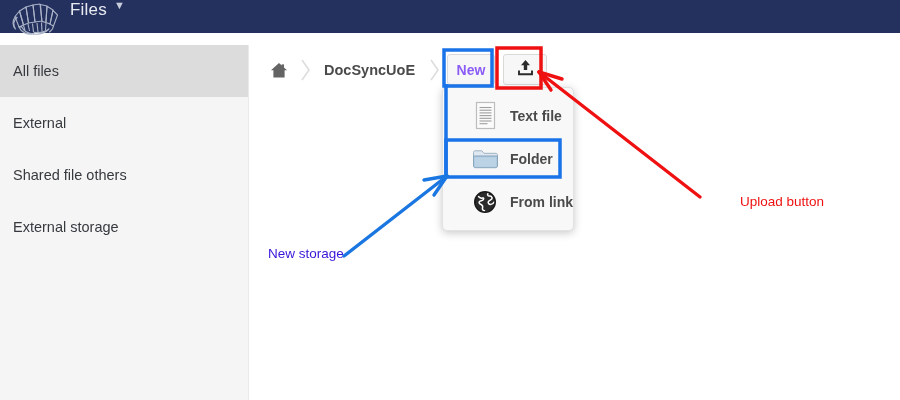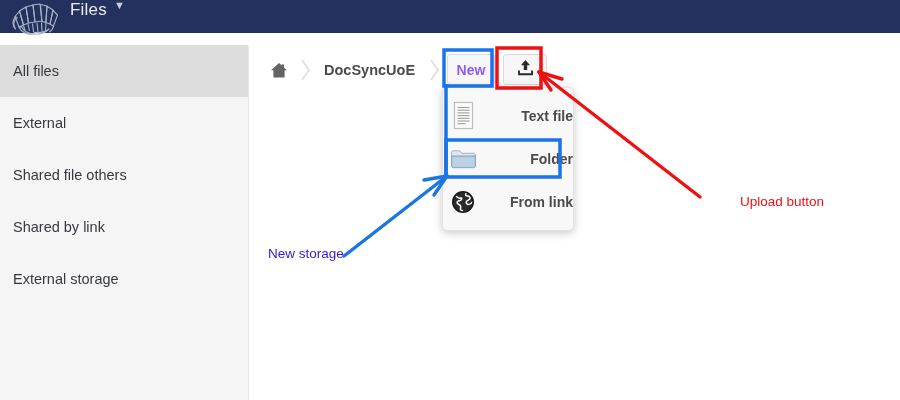--- a/index.html
+++ b/index.html
@@ -106,22 +106,21 @@
     width: 132px;
     background: #f8f8f8;
     border: 1px solid #e2e2e2;
     border-radius: 5px;
     box-shadow: 0 2px 9px rgba(0,0,0,.22);
     padding: 6px 0 7px 0;
   }
   .dd-item {
     height: 43px;
     display: flex; align-items: center;
-    padding-left: 6px;
-    justify-content: space-between;
+    padding-left: 28px;
   }
   .dd-icon {
     width: 28px; height: 30px;
     display: flex; align-items: center; justify-content: center;
     flex: 0 0 auto;
   }
   .dd-label {
     margin-left: 11px;
     font-size: 14px; font-weight: bold; color: #4a4a4a;
     white-space: nowrap;
@@ -178,23 +177,20 @@
     <div class="side-item active">
       <span>All files</span>
     </div>
     <div class="side-item">
       <span>External</span>
     </div>
     <div class="side-item">
       <span>Shared file others</span>
     </div>
     <div class="side-item">
-      <span>Shared by link</span>
-    </div>
-    <div class="side-item">
       <span>External storage</span>
     </div>
   </div>
 
   <div class="main">
 
     <div class="crumbs">
       <div class="crumb-home">
         <svg width="18" height="17" viewBox="0 0 18 17">
           <path d="M9 1 L17 8.2 L14.6 8.2 L14.6 15.6 L3.4 15.6 L3.4 8.2 L1 8.2 Z" fill="#646464"></path>

